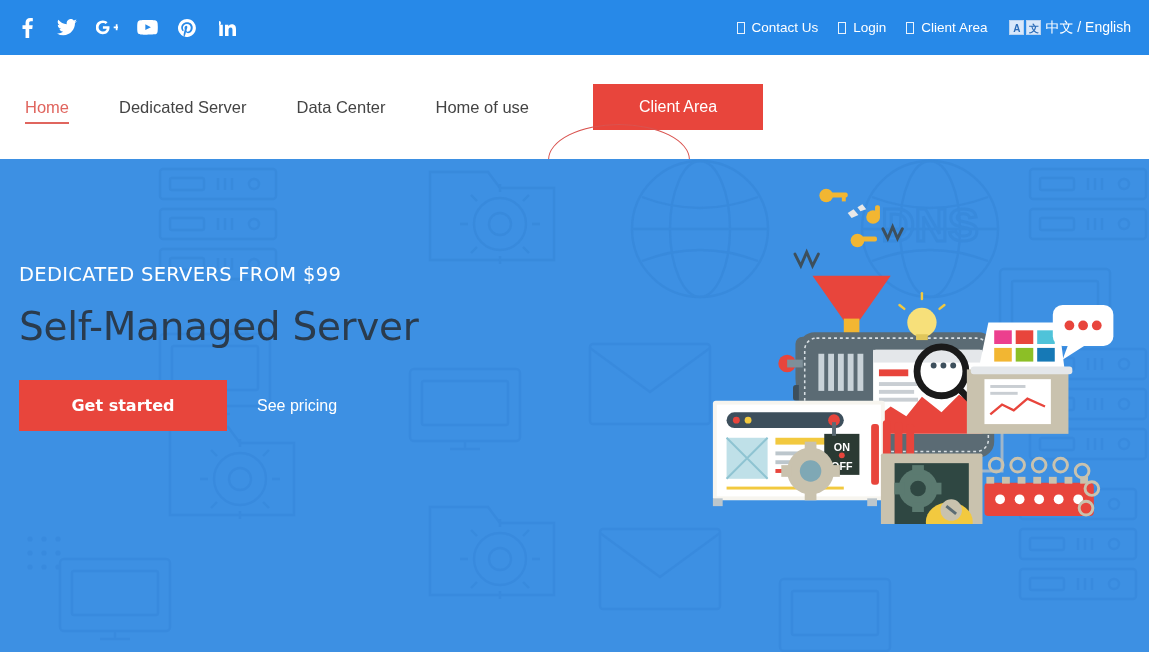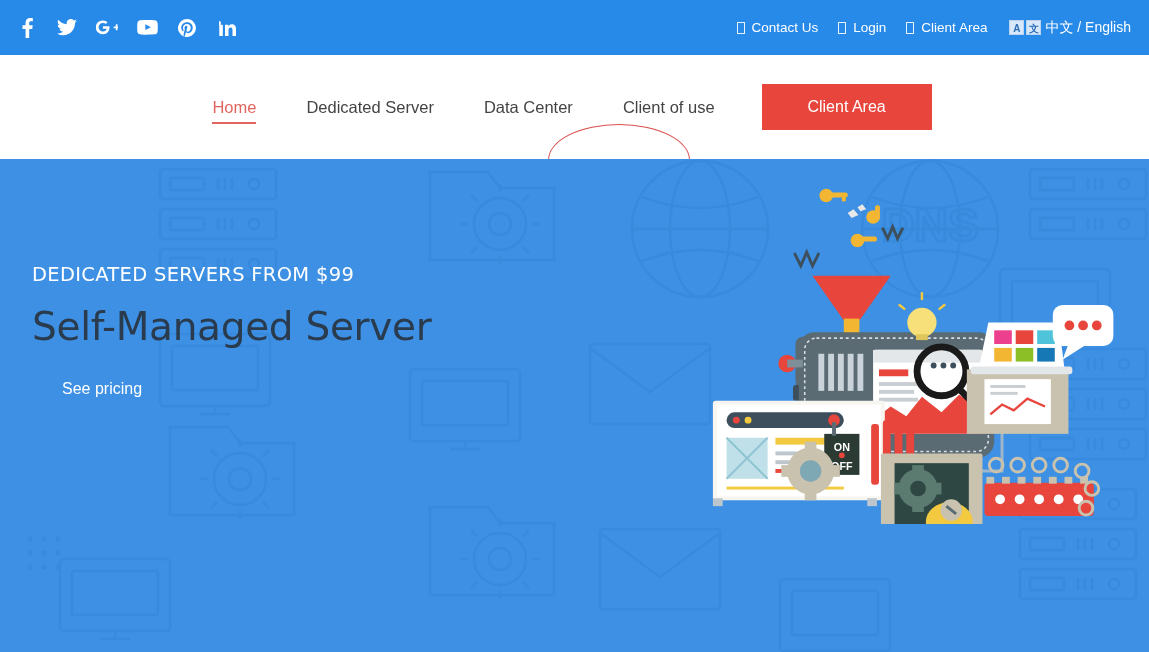--- a/index.html
+++ b/index.html
@@ -83,22 +83,23 @@
     white-space: nowrap;
   }
 
   
   .nav {
     position: relative;
     height: 104px;
     background: #ffffff;
     display: flex;
     align-items: center;
-    justify-content: center;
+    justify-content: flex-start;
     padding-right: 30px;
+    gap: 17px;
   }
   .nav-items {
     display: flex;
     align-items: center;
     gap: 0;
   }
   .nav-item {
     font-size: 16.5px;
     color: #444444;
     text-decoration: none;
@@ -147,21 +148,21 @@
     overflow: hidden;
     text-decoration: underline;
   }
   .hero-pattern {
     position: absolute;
     inset: 0;
     opacity: 1;
   }
   .hero-content {
     position: absolute;
-    left: 32px; top: 104px;
+    left: 19px; top: 104px;
     width: 470px;
     z-index: 3;
   }
   .eyebrow {
     color: #ffffff;
     font-size: 19.5px;
     letter-spacing: .3px;
     font-family: "DejaVu Sans", sans-serif;
     font-weight: 400;
     margin-bottom: 18px;
@@ -275,21 +276,21 @@
 </div>
 
 <div class="nav">
   <div class="nav-items">
     <a class="nav-item active">
       <span>Home</span>
       <span class="ul"></span>
     </a>
     <a class="nav-item">Dedicated Server</a>
     <a class="nav-item">Data Center</a>
-    <a class="nav-item">Client of use</a>
+    <a class="nav-item">Home of use</a>
   </div>
   <a class="cta-btn">Client Area</a>
   <div class="annot-ellipse"></div>
 </div>
 
 <div class="hero">
 
   <svg class="hero-pattern" viewBox="0 0 1149 499" preserveAspectRatio="xMidYMid slice">
     <defs>
       <g id="rack" stroke="#3585d8" stroke-width="2.4" fill="none">
@@ -599,16 +600,17 @@
           <circle cx="383" cy="151" r="5"></circle>
           <circle cx="397" cy="151" r="5"></circle>
       </g>
     </g>
   </svg>
 
   <div class="hero-content">
     <div class="eyebrow">DEDICATED SERVERS FROM $99</div>
     <div class="headline">Self-Managed Server</div>
     <div class="hero-actions">
+      <a class="get-started">Get started</a>
       <a class="see-pricing">See pricing</a>
     </div>
   </div>
 </div>
 
 </body></html>

